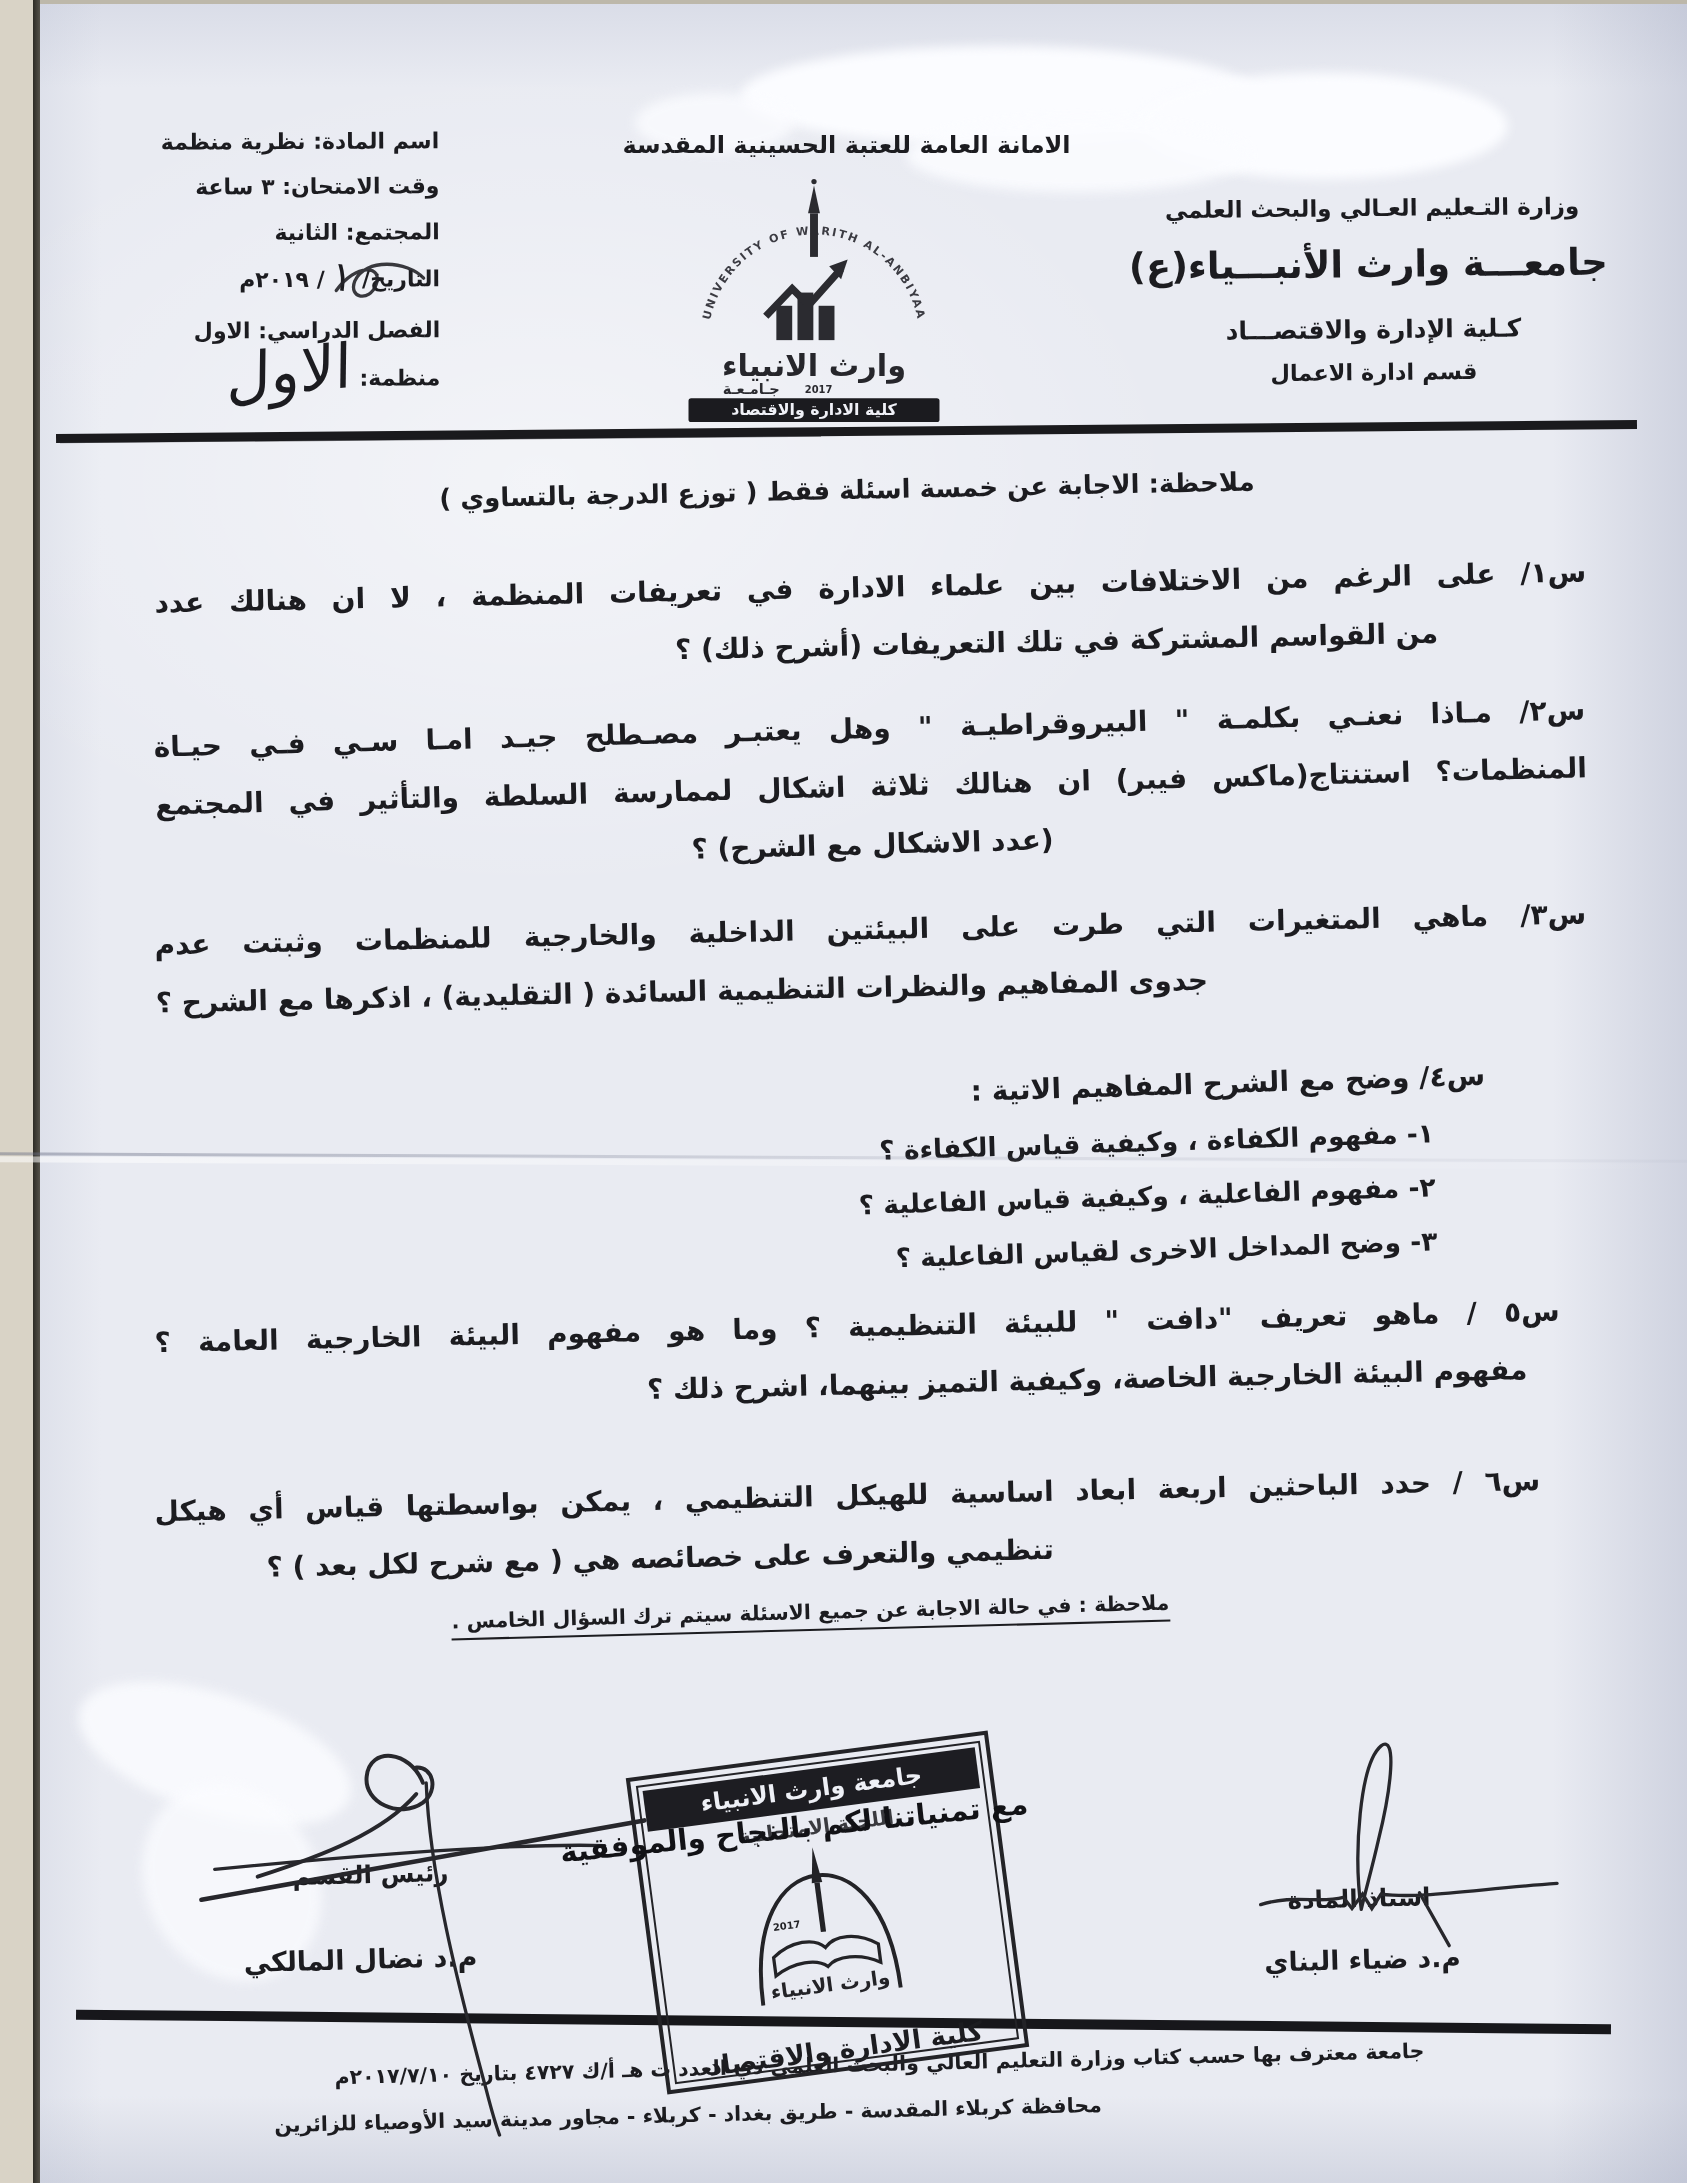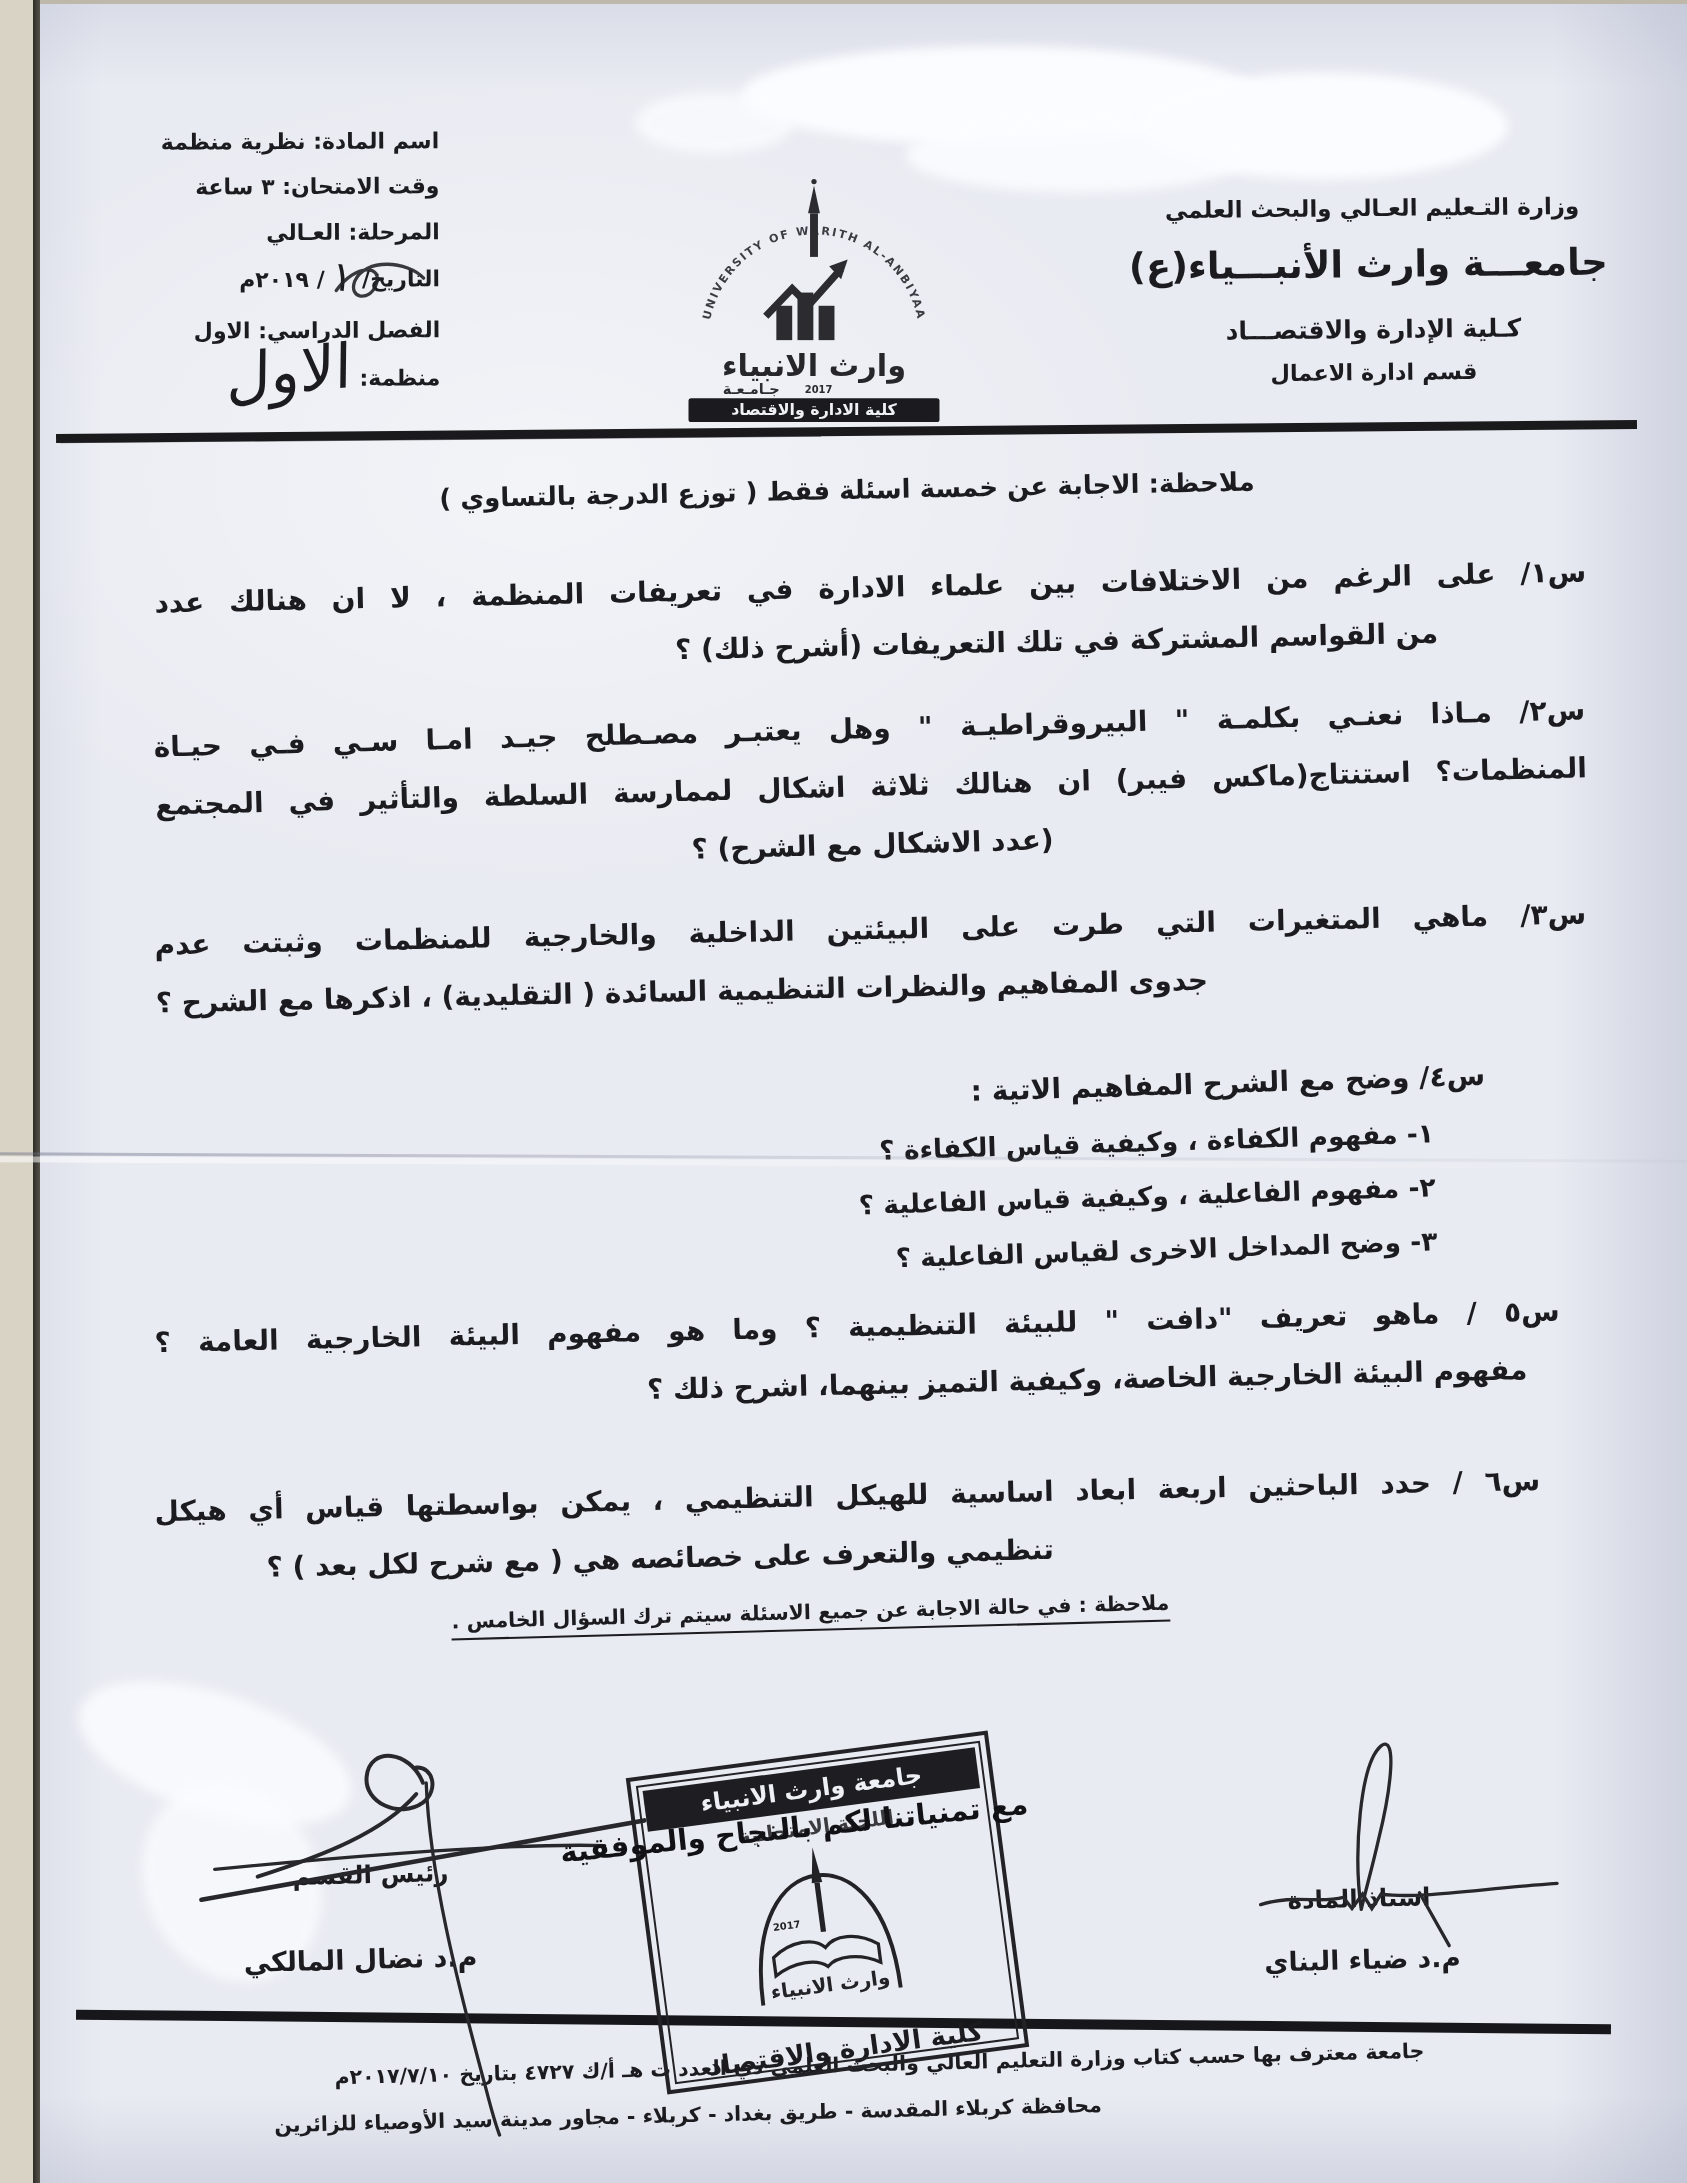--- a/index.html
+++ b/index.html
@@ -74,36 +74,37 @@
   <div class="blob" style="left:741px;top:46px;width:516px;height:99px;"></div>
   <div class="blob" style="left:1138px;top:73px;width:370px;height:106px;"></div>
   <div class="blob" style="left:906px;top:119px;width:344px;height:73px;opacity:.9;"></div>
   <div class="blob" style="left:635px;top:93px;width:159px;height:60px;opacity:.8;"></div>
   <div class="blob" style="left:73px;top:1694px;width:284px;height:119px;transform:rotate(18deg);opacity:.85;"></div>
   <div class="blob" style="left:146px;top:1780px;width:172px;height:205px;transform:rotate(-28deg);opacity:.75;"></div>
 
   <div class="abs" style="left:136px;top:129px;width:304px;height:331px;transform:rotate(-.3deg);">
     <div class="hl-row" style="top:0;">اسم المادة:  نظرية منظمة</div>
     <div class="hl-row" style="top:45px;">وقت الامتحان: ٣ ساعة</div>
-    <div class="hl-row" style="top:91px;">المرحلة:  العـالي</div>
+    <div class="hl-row" style="top:91px;">المجتمع:  الثانية</div>
     <div class="hl-row" style="top:138px;">
       <span>التاريخ/</span>
       <span class="hand">١</span>
       <span>/  ٢٠١٩م</span>
     </div>
     <div class="hl-row" style="top:189px;">الفصل الدراسي: الاول</div>
     <div class="hl-row" style="top:236px;">
       <span>منظمة:</span>
       <span class="hand2">الاول</span>
     </div>
     <svg class="abs" style="right:6.6px;top:126px;" width="106" height="53" viewBox="0 0 160 80">
       <path d="M14,54 C44,12 86,16 74,46 C64,72 32,66 42,40 C58,4 122,10 146,36" fill="none" stroke="#232329" stroke-width="5" stroke-linecap="round" opacity=".9"></path>
     </svg>
   </div>
 
+  <div class="abs c b rtl" style="left:582px;top:131px;width:529px;font-size:24px;">الامانة العامة للعتبة الحسينية المقدسة</div>
 
   <svg class="abs" style="left:672px;top:175px;" width="284" height="251" viewBox="0 0 430 380">
     <defs>
         <path id="arcpath" d="M55,250 A160,160 0 0 1 375,250"></path>
       </defs>
     <text font-size="17" letter-spacing="3" fill="#3b3b42" font-weight="700">
       <textPath href="#arcpath" startOffset="6%">UNIVERSITY OF WARITH AL-ANBIYAA</textPath>
     </text>
     <path d="M215,16 L206,58 L224,58 Z" fill="#2b2b30"></path>
     <rect x="209" y="58" width="12" height="66" fill="#2b2b30"></rect>

